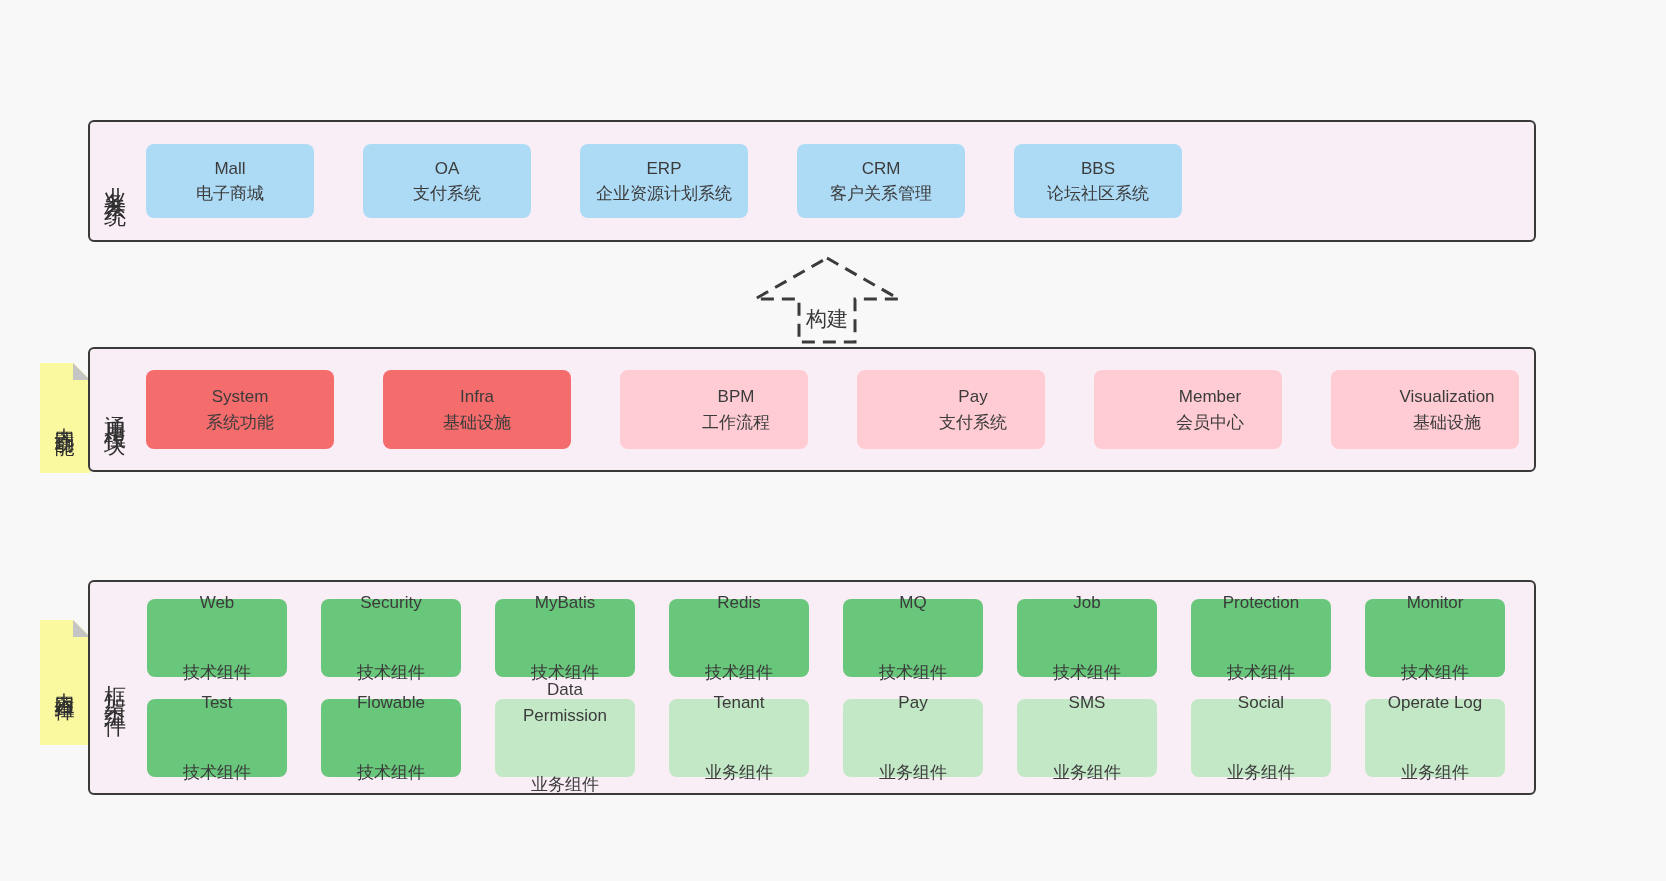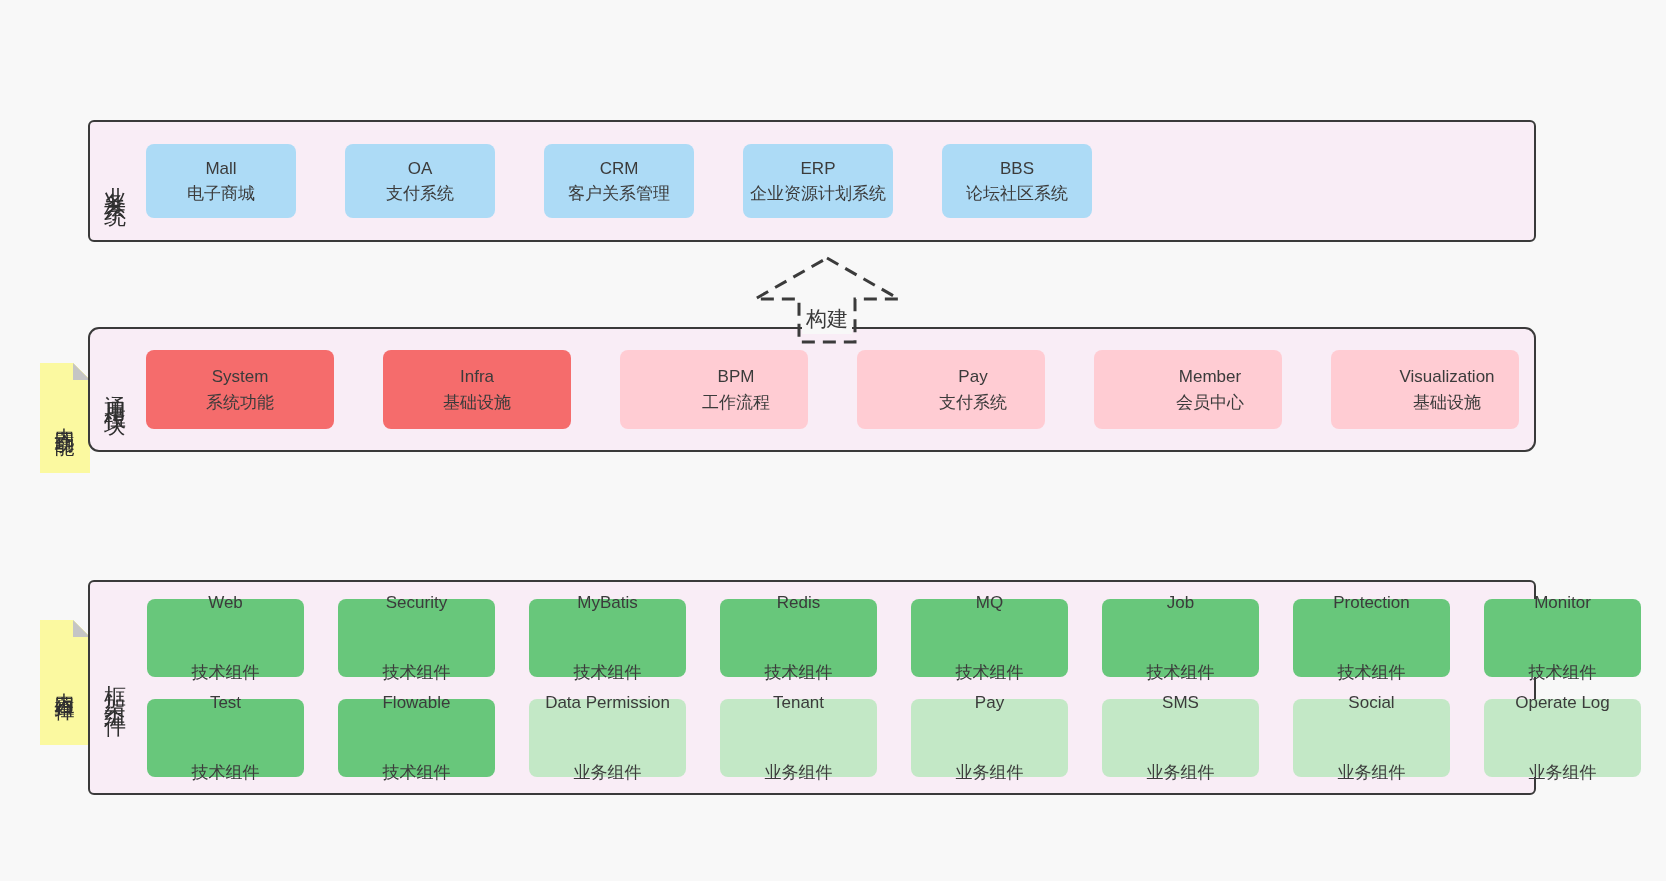--- a/index.html
+++ b/index.html
@@ -19,33 +19,33 @@
   .vlabel{writing-mode:vertical-lr;text-orientation:upright;font-size:22px;line-height:1;
     letter-spacing:6px;color:#2f2f2f;width:26px;text-align:center;flex:0 0 auto;}
   .boxrow{display:flex;margin-left:16px;flex:0 0 auto;}
 
   .box{border-radius:8px;display:flex;flex-direction:column;justify-content:center;
     align-items:center;text-align:center;font-size:17px;line-height:1.5;color:var(--text);}
   .bn,.bs{width:100%;}
 
   #panel-business{top:120px;height:122px;}
   #panel-business .boxrow{gap:49px;}
-  #panel-business .box{width:150px;height:74px;background:var(--blue);}
-
-  #panel-modules{top:327px;height:125px;border-radius:11px;}
+  #panel-business .box{width:168px;height:74px;background:var(--blue);}
+
+  #panel-modules{top:347px;height:125px;}
   #panel-modules .boxrow{gap:49px;}
   #panel-modules .box{width:188px;height:79px;}
   .box.red{background:var(--red);}
   .box.pink{background:var(--pink);padding-left:44px;}
 
   #panel-components{top:580px;height:215px;display:flex;align-items:center;}
   #panel-components .vlabel{letter-spacing:10px;}
   .comp-grid{display:flex;flex-direction:column;gap:22px;margin-left:17px;}
   .comp-row{display:flex;gap:34px;}
-  #panel-components .box{width:157px;height:78px;padding:0 13px;gap:44px;}
+  #panel-components .box{width:140px;height:78px;padding:0 13px;gap:44px;}
   .box.gdark{background:var(--green_dark);}
   .box.glight{background:var(--green_light);}
 
   .sticky{position:absolute;left:40px;width:50px;z-index:1;
     display:flex;align-items:center;justify-content:center;
     background:linear-gradient(225deg,transparent 12px,var(--yellow) 0);}
   .sticky .vlabel{font-size:20px;letter-spacing:3px;width:auto;}
   #sticky-functions{top:363px;height:110px;}
   #sticky-components{top:620px;height:125px;}
   .fold{position:absolute;top:0;right:0;width:17px;height:17px;display:block;}
@@ -85,26 +85,26 @@
     <div class="boxrow">
       <div class="box">
         <div class="bn">Mall</div>
         <div class="bs">电子商城</div>
       </div>
       <div class="box">
         <div class="bn">OA</div>
         <div class="bs">支付系统</div>
       </div>
       <div class="box">
+        <div class="bn">ERP</div>
+        <div class="bs">企业资源计划系统</div>
+      </div>
+      <div class="box">
         <div class="bn">CRM</div>
         <div class="bs">客户关系管理</div>
-      </div>
-      <div class="box">
-        <div class="bn">ERP</div>
-        <div class="bs">企业资源计划系统</div>
       </div>
       <div class="box">
         <div class="bn">BBS</div>
         <div class="bs">论坛社区系统</div>
       </div>
     </div>
   </div>
 
   <div class="arrow" id="arrow-build">
     <svg viewBox="0 0 150 90" width="150" height="90">

